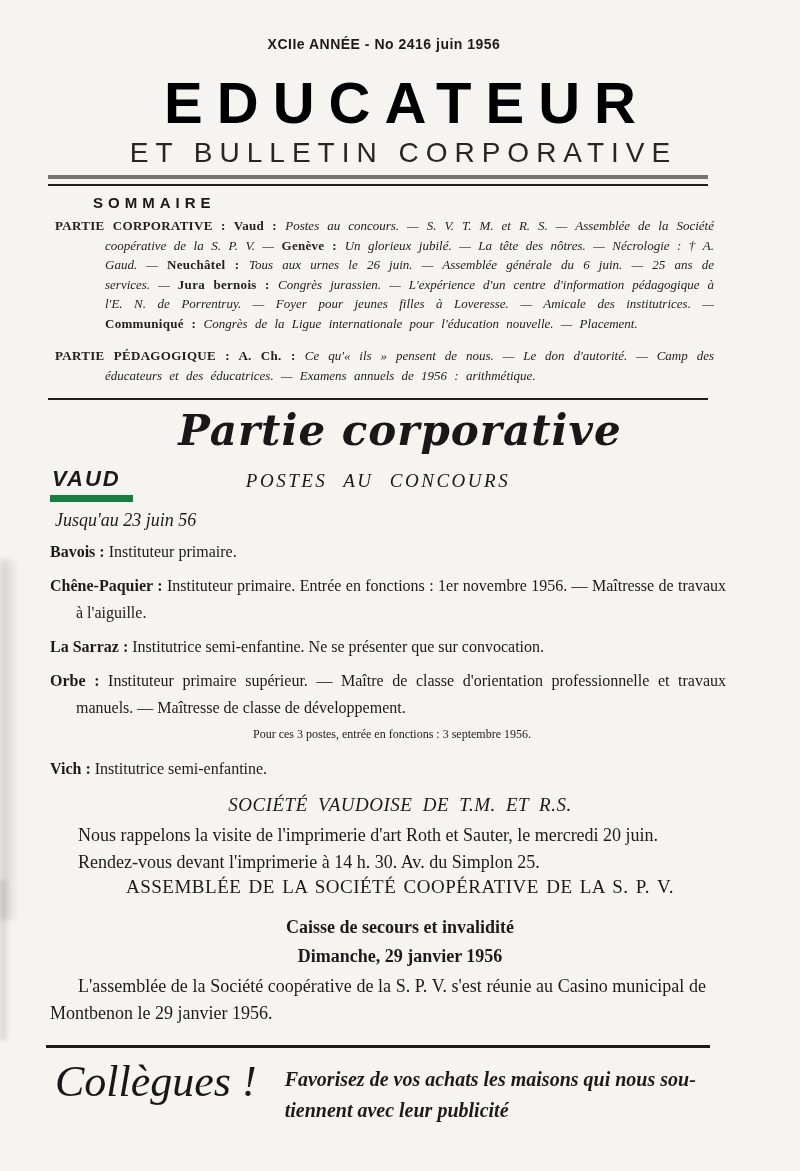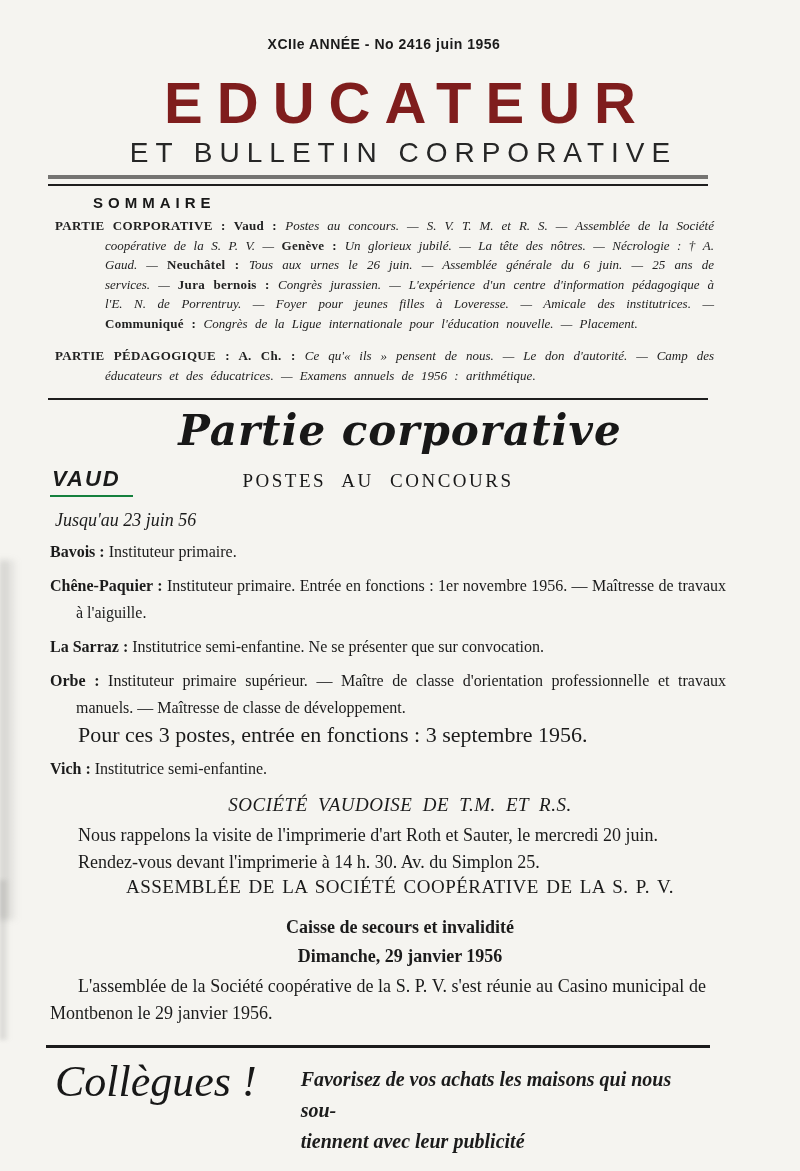--- a/index.html
+++ b/index.html
@@ -33,21 +33,21 @@
     display:flex;justify-content:center;align-items:baseline;
     margin:36px 80px 0 48px;
     font-family:"Liberation Sans", sans-serif;
     font-weight:bold;font-size:14px;letter-spacing:.5px;
   }
   .masthead-title{
     margin-top:22px;text-align:center;
     font-family:"Liberation Sans", sans-serif;
     font-weight:bold;font-size:58px;line-height:58px;
     letter-spacing:14px;padding-left:14px;
-    color:#7f1d1d;
+    color:#000000;
   }
   .masthead-sub{
     margin-top:6px;text-align:center;
     font-family:"Liberation Sans", sans-serif;
     font-weight:normal;font-size:28px;line-height:30px;
     letter-spacing:7px;padding-left:7px;color:#262626;
   }
   .rule-thick{height:4px;background:#4a4a48;margin:7px 92px 0 48px;opacity:.75;}
   .rule-thin{height:2px;background:#1e1e1e;margin:5px 92px 0 48px;}
   .rule-mid{height:2px;background:#1e1e1e;margin:8px 92px 0 48px;}
@@ -73,50 +73,50 @@
     font-size:42px;line-height:46px;letter-spacing:1px;
     color:#181818;
   }
 
   
   .vaud-row{position:relative;margin:12px 94px 0 50px;height:34px;}
   .vaud{
     position:absolute;left:0;top:0;
     font-family:"Liberation Sans", sans-serif;
     font-style:italic;font-weight:bold;font-size:22px;letter-spacing:2px;
-    border-bottom:2px solid #15803d;padding:0 12px 3px 2px;
+    border-bottom:7px solid #15803d;padding:0 12px 3px 2px;
   }
   .postes{
     position:absolute;left:0;right:0;top:4px;text-align:center;
-    font-size:19px;letter-spacing:2.5px;word-spacing:9px;color:#181818;
+    font-size:19px;letter-spacing:2.5px;word-spacing:9px;color:#181818;font-style:italic;
   }
   .deadline{margin:10px 0 0 55px;font-style:italic;font-size:18px;}
 
   .post{
     margin:7px 74px 0 50px;font-size:16px;line-height:27px;
     text-align:justify;padding-left:26px;text-indent:-26px;
   }
   .post .lead{font-weight:bold;}
-  .post-extra{margin:0 94px 0 78px;font-size:22px;line-height:27px;}
+  .post-extra{margin:0 94px 0 78px;font-size:12px;line-height:27px;text-align:center;}
 
   
   .center-head-italic{
     margin-top:12px;text-align:center;font-style:italic;
     font-size:19px;word-spacing:5px;letter-spacing:.5px;
   }
   .body-par{
     margin:6px 94px 0 50px;font-size:18px;line-height:27px;
     text-align:justify;text-indent:28px;
   }
   .center-head{text-align:center;font-size:19px;letter-spacing:.5px;word-spacing:2px;}
   .center-sub{margin-top:19px;text-align:center;font-weight:bold;font-size:18px;}
   .center-date{margin-top:8px;text-align:center;font-weight:bold;font-size:18px;}
 
   
-  .footer-row{display:flex;margin:8px 94px 0 55px;gap:44px;align-items:flex-start;}
+  .footer-row{display:flex;margin:8px 94px 0 55px;gap:28px;align-items:flex-start;}
   .collegues{
     font-family:"Liberation Serif", serif;font-style:italic;
     font-size:44px;line-height:52px;white-space:nowrap;color:#181818;
   }
   .tagline{
     margin-top:8px;font-style:italic;font-weight:bold;
     font-size:20px;line-height:31px;
   }
 </style>
 </head>

